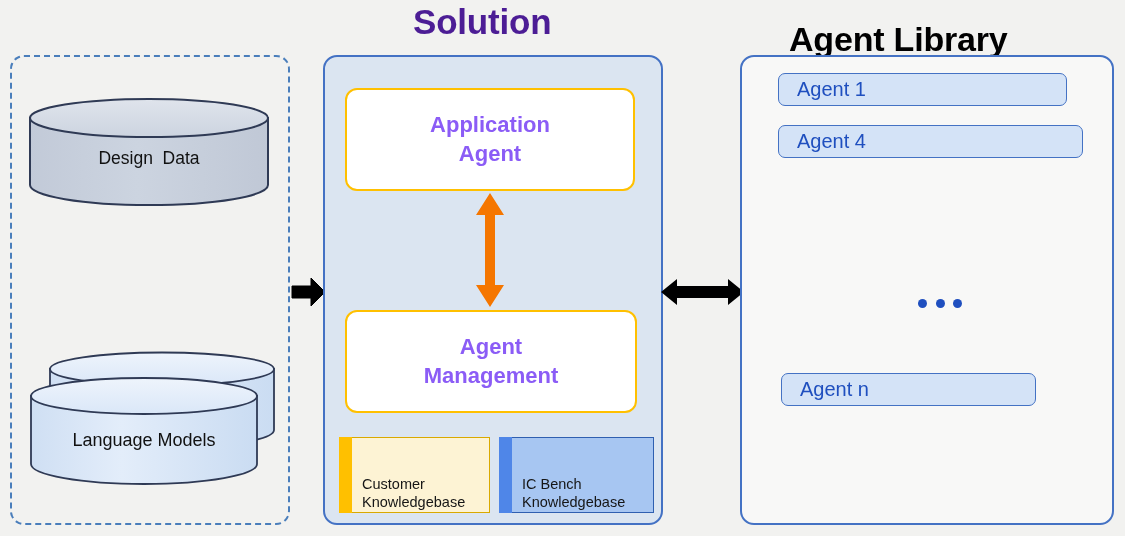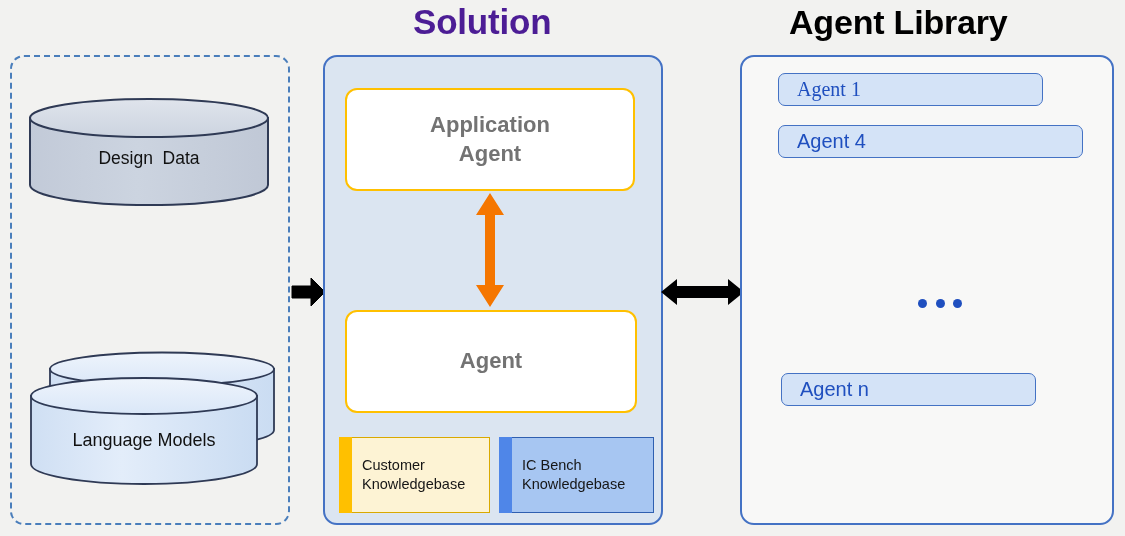--- a/index.html
+++ b/index.html
@@ -33,21 +33,21 @@
     color: #3d3d3d;
   }
   #title-solution {
     left: 413px;
     top: 2px;
     font-size: 35px;
     color: #4c1d95;
   }
   #title-agentlib {
     left: 789px;
-    top: 3px;
+    top: 20px;
     font-size: 34px;
     color: #000000;
   }
 
   
   #panel-data {
     position: absolute;
     left: 10px;
     top: 55px;
     width: 280px;
@@ -92,21 +92,21 @@
   .agent-box {
     position: absolute;
     background: #ffffff;
     border: 2px solid #ffc000;
     border-radius: 12px;
     box-sizing: border-box;
     display: flex;
     align-items: center;
     justify-content: center;
     text-align: center;
-    color: #737373;
+    color: #8b5cf6;
     font-weight: bold;
     font-size: 22px;
     line-height: 1.3;
   }
   #box-application { left: 345px; top: 88px; width: 290px; height: 103px; }
   #box-management  { left: 345px; top: 310px; width: 292px; height: 103px; }
 
   
   #arrow-vertical {
     position: absolute;
@@ -126,21 +126,21 @@
   }
   .kb-bar {
     width: 13px;
     height: 100%;
     flex: 0 0 auto;
   }
   .kb-body {
     flex: 1 1 auto;
     height: 100%;
     display: flex;
-    align-items: center;
+    align-items: flex-end;
     padding-left: 10px;
     box-sizing: border-box;
     font-size: 14.5px;
     color: #161616;
     line-height: 1.28;
   }
   #kb-customer { left: 339px; top: 437px; width: 151px; }
   #kb-customer .kb-bar  { background: #ffc000; }
   #kb-customer .kb-body { background: #fdf3d4; border: 1px solid #d9a900; border-left: none; }
 
@@ -166,21 +166,21 @@
     border: 1.5px solid #4472c4;
     border-radius: 7px;
     box-sizing: border-box;
     display: flex;
     align-items: center;
     padding-left: 18px;
     color: #1f4fbf;
     font-size: 20px;
     height: 33px;
   }
-  #agent-1 { left: 778px; top: 73px;  width: 265px; font-family: Liberation Serif, serif; }
+  #agent-1 { left: 778px; top: 73px;  width: 289px; }
   #agent-2 { left: 778px; top: 125px; width: 305px; }
   #agent-3 { left: 781px; top: 177px; width: 303px; }
   #agent-n { left: 781px; top: 373px; width: 255px; }
 
   #ellipsis {
     position: absolute;
     left: 918px;
     top: 297px;
     width: 44px;
     height: 12px;
@@ -281,20 +281,21 @@
 
   <div id="arrow-vertical">
     <svg width="34" height="114" viewBox="0 0 34 114">
       <path d="M17,0 L31,22 L22,22 L22,92 L31,92 L17,114 L3,92 L12,92 L12,22 L3,22 Z" fill="#f57600"></path>
     </svg>
   </div>
 
   <div class="agent-box" id="box-management">
     <span>
       <span>Agent</span><br>
+      <span>Management</span>
     </span>
   </div>
 
   <div class="kb-box" id="kb-customer">
     <div class="kb-bar"></div>
     <div class="kb-body">
       <span>
         <span>Customer</span><br>
         <span>Knowledgebase</span>
       </span>

